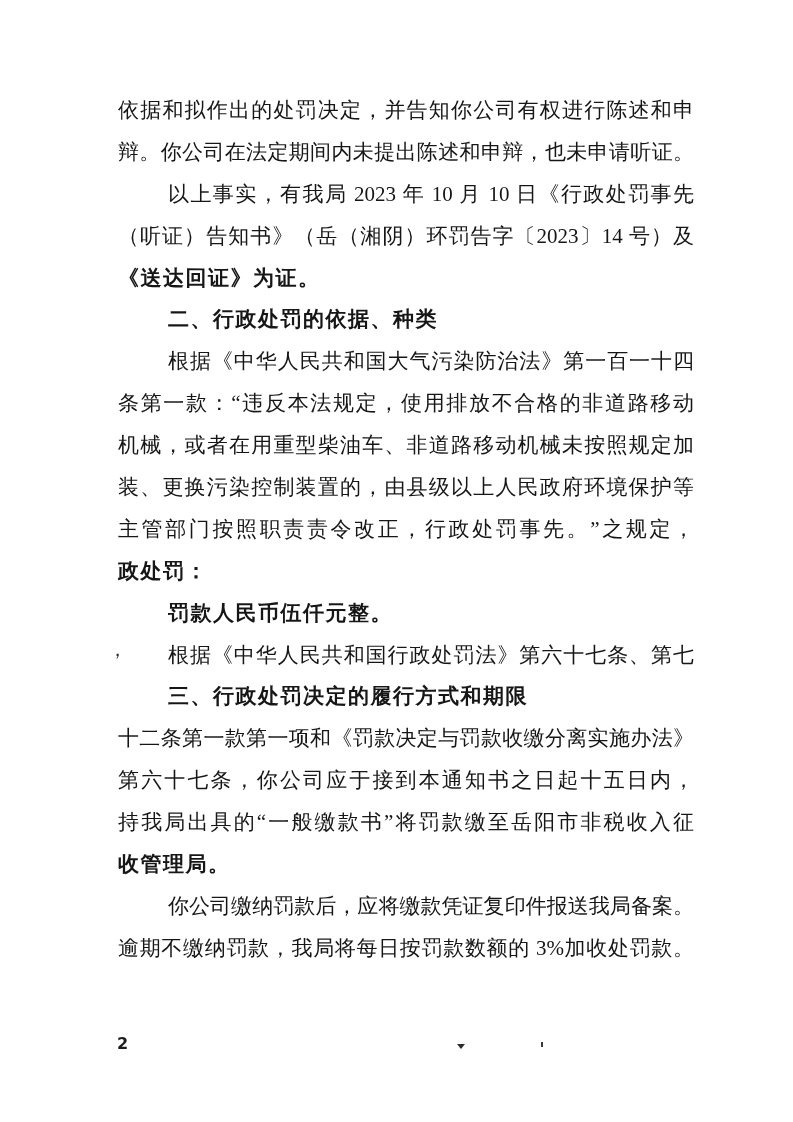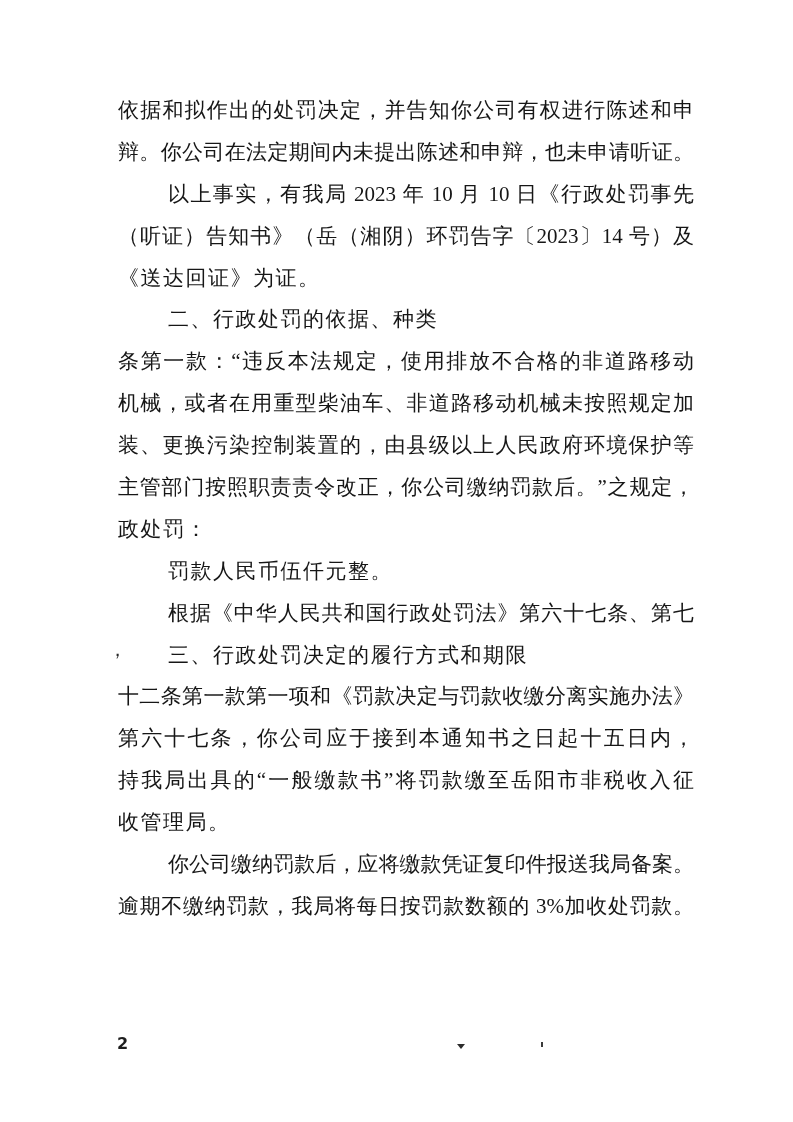--- a/index.html
+++ b/index.html
@@ -28,20 +28,21 @@
     font-size: 21px;
     overflow: hidden;
     white-space: normal;
   }
   .line.just {
     text-align: justify;
     text-align-last: justify;
   }
   .line:not(.just) {
     letter-spacing: 1.5px;
+    font-weight: bold;
   }
   .line.indent {
     text-indent: 50px;
   }
   
   .margin-comma {
     position: absolute;
     left: 108px;
     top: 640px;
     font-size: 19px;
@@ -119,24 +120,25 @@
 
 <div class="page">
 
   <div class="body-text">
     <div class="line just">依据和拟作出的处罚决定，并告知你公司有权进行陈述和申</div>
     <div class="line just">辩。你公司在法定期间内未提出陈述和申辩，也未申请听证。</div>
     <div class="line indent just">以上事实，有我局 2023 年 10 月 10 日《行政处罚事先</div>
     <div class="line just">（听证）告知书》（岳（湘阴）环罚告字〔2023〕14 号）及</div>
     <div class="line">《送达回证》为证。</div>
     <div class="line indent">二、行政处罚的依据、种类</div>
+    <div class="line indent just">根据《中华人民共和国大气污染防治法》第一百一十四</div>
     <div class="line just">条第一款：“违反本法规定，使用排放不合格的非道路移动</div>
     <div class="line just">机械，或者在用重型柴油车、非道路移动机械未按照规定加</div>
     <div class="line just">装、更换污染控制装置的，由县级以上人民政府环境保护等</div>
-    <div class="line just">主管部门按照职责责令改正，你公司缴纳罚款后。”之规定，</div>
+    <div class="line just">主管部门按照职责责令改正，行政处罚事先。”之规定，</div>
     <div class="line">政处罚：</div>
     <div class="line indent">罚款人民币伍仟元整。</div>
     <div class="line indent just">根据《中华人民共和国行政处罚法》第六十七条、第七</div>
     <div class="line indent">三、行政处罚决定的履行方式和期限</div>
     <div class="line just">十二条第一款第一项和《罚款决定与罚款收缴分离实施办法》</div>
     <div class="line just">第六十七条，你公司应于接到本通知书之日起十五日内，</div>
     <div class="line just">持我局出具的“一般缴款书”将罚款缴至岳阳市非税收入征</div>
     <div class="line">收管理局。</div>
     <div class="line indent just">你公司缴纳罚款后，应将缴款凭证复印件报送我局备案。</div>
     <div class="line just">逾期不缴纳罚款，我局将每日按罚款数额的 3%加收处罚款。</div>

